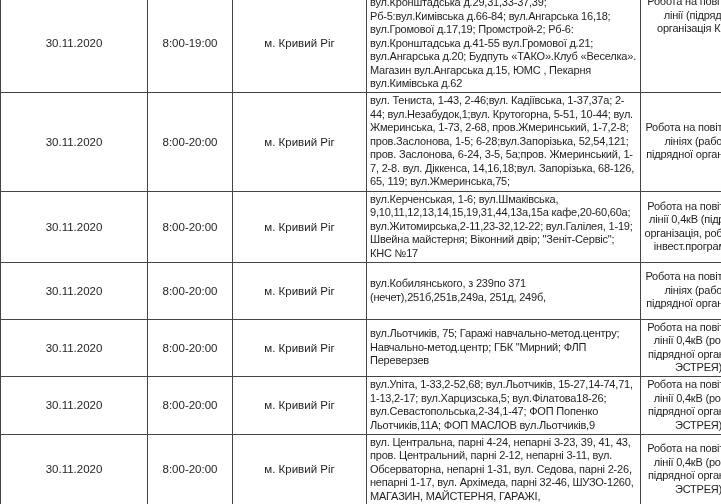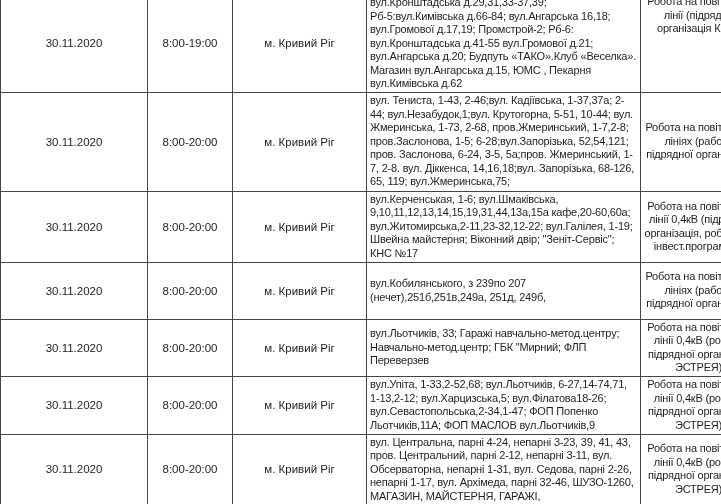--- a/index.html
+++ b/index.html
@@ -68,35 +68,35 @@
         <td class="c-date">30.11.2020</td>
         <td class="c-time">8:00-20:00</td>
         <td class="c-city">м. Кривий Ріг</td>
         <td class="c-addr">вул.Керченськая, 1-6; вул.Шмаківська, 9,10,11,12,13,14,15,19,31,44,13а,15а кафе,20-60,60а; вул.Житомирська,2-11,23-32,12-22; вул.Галілея, 1-19; Швейна майстерня; Віконний двір; "Зеніт-Сервіс"; КНС №17</td>
         <td class="c-reason">Робота на повітряній лінії 0,4кВ (підрядна організація, роботи за інвест.програмою)</td>
       </tr>
       <tr class="r4">
         <td class="c-date">30.11.2020</td>
         <td class="c-time">8:00-20:00</td>
         <td class="c-city">м. Кривий Ріг</td>
-        <td class="c-addr">вул.Кобилянського, з 239по 207 (нечет),251б,251в,249а, 251д, 249б,</td>
+        <td class="c-addr">вул.Кобилянського, з 239по 371 (нечет),251б,251в,249а, 251д, 249б,</td>
         <td class="c-reason">Робота на повітрянни лініях (работа підрядної організації)</td>
       </tr>
       <tr class="r5">
         <td class="c-date">30.11.2020</td>
         <td class="c-time">8:00-20:00</td>
         <td class="c-city">м. Кривий Ріг</td>
-        <td class="c-addr">вул.Льотчиків, 33; Гаражі навчально-метод.центру; Навчально-метод.центр; ГБК "Мирний; ФЛП Переверзев</td>
+        <td class="c-addr">вул.Льотчиків, 75; Гаражі навчально-метод.центру; Навчально-метод.центр; ГБК "Мирний; ФЛП Переверзев</td>
         <td class="c-reason">Робота на повітряній лінії 0,4кВ (робота підрядної організації ЭСТРЕЯ)</td>
       </tr>
       <tr class="r6">
         <td class="c-date">30.11.2020</td>
         <td class="c-time">8:00-20:00</td>
         <td class="c-city">м. Кривий Ріг</td>
-        <td class="c-addr">вул.Упіта, 1-33,2-52,68; вул.Льотчиків, 6-27,14-74,71, 1-13,2-12; вул.Харцизська,5; вул.Філатова18-26; вул.Севастопольська,2-34,1-47;  ФОП Попенко Льотчиків,11А; ФОП МАСЛОВ вул.Льотчиків,9</td>
+        <td class="c-addr">вул.Упіта, 1-33,2-52,68; вул.Льотчиків, 15-27,14-74,71, 1-13,2-17; вул.Харцизська,5; вул.Філатова18-26; вул.Севастопольська,2-34,1-47;  ФОП Попенко Льотчиків,11А; ФОП МАСЛОВ вул.Льотчиків,9</td>
         <td class="c-reason">Робота на повітряній лінії 0,4кВ (робота підрядної організації ЭСТРЕЯ)</td>
       </tr>
       <tr class="r7">
         <td class="c-date">30.11.2020</td>
         <td class="c-time">8:00-20:00</td>
         <td class="c-city">м. Кривий Ріг</td>
         <td class="c-addr">вул. Центральна, парні 4-24, непарні 3-23, 39, 41, 43, пров. Центральний, парні 2-12, непарні 3-11, вул. Обсерваторна, непарні 1-31, вул. Седова, парні 2-26, непарні 1-17, вул. Архімеда, парні 32-46, ШУЗО-1260, МАГАЗИН, МАЙСТЕРНЯ, ГАРАЖІ,</td>
         <td class="c-reason">Робота на повітряній лінії 0,4кВ (робота підрядної організації ЭСТРЕЯ)</td>
       </tr>
 

